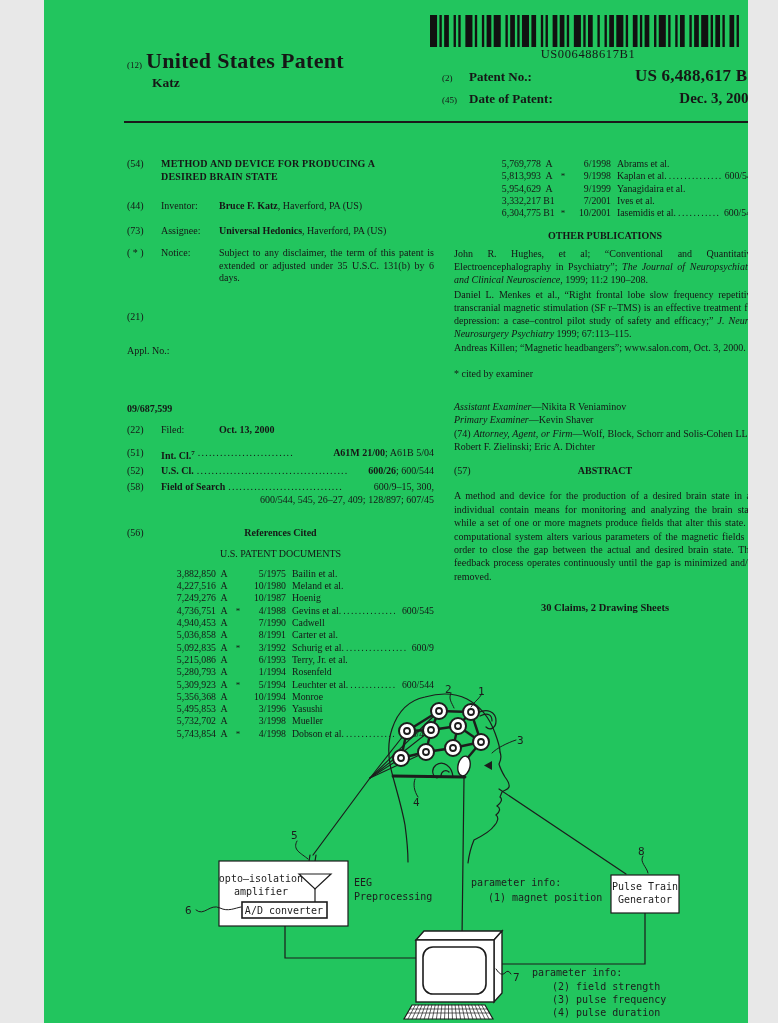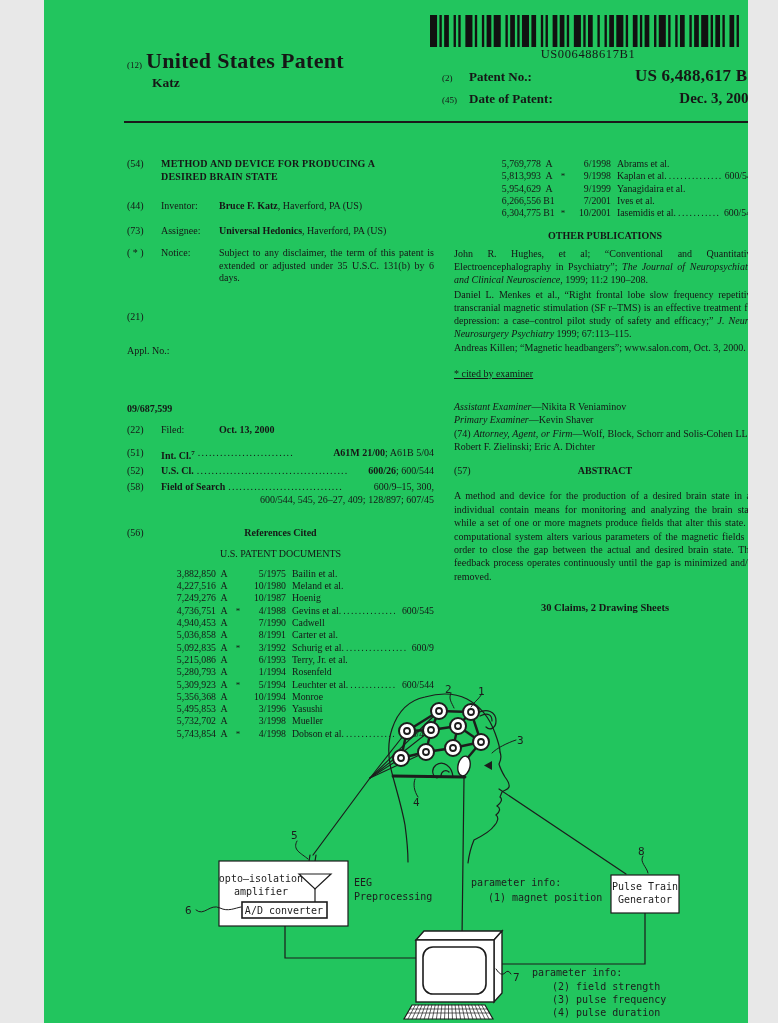--- a/index.html
+++ b/index.html
@@ -55,21 +55,21 @@
   .pc{display:flex;margin-left:6px;}
   .pc .pname{white-space:nowrap;}
   .rdots{flex:1;overflow:hidden;white-space:nowrap;letter-spacing:1.4px;margin:0 2px;}
   .rcls{white-space:nowrap;}
   
   .rcol .prow{padding-left:25px;}
   .rcol .first{margin-top:6px;}
   .pub{margin:0 0 1px 0;text-align:justify;line-height:13.2px;}
   .pubs{margin-top:4px;}
   .itl{font-style:italic;}
-  .cited{margin-top:13px;text-decoration:underline;}
+  .cited{margin-top:13px;}
   .exam{margin-top:20px;line-height:13.2px;}
   .exam p{margin:0;text-align:justify;}
   .abs-head{margin-top:12px;}
   .abs-body{margin-top:12px;text-align:justify;line-height:13.4px;}
   .claims{margin-top:19px;text-align:center;font-weight:bold;font-size:10.5px;}
   
   .diagram{position:absolute;left:0;top:650px;width:778px;height:373px;}
   .dtxt{font-family:"DejaVu Sans Mono","Liberation Mono",monospace;font-size:10px;fill:#1c1c1c;}
   .dnum{font-family:"DejaVu Sans Mono","Liberation Mono",monospace;font-size:11px;fill:#1c1c1c;}
   sup{font-size:7px;}
@@ -366,21 +366,21 @@
           <div class="prow">
             <span class="pno">5,954,629</span>
             <span class="pk">A</span>
             <span class="ps"></span>
             <span class="pd">9/1999</span>
             <span class="pc">
               <span class="pname">Yanagidaira et al.</span>
             </span>
           </div>
           <div class="prow">
-            <span class="pno">6,266,556</span>
+            <span class="pno">3,332,217</span>
             <span class="pk">B1</span>
             <span class="ps"></span>
             <span class="pd">7/2001</span>
             <span class="pc">
               <span class="pname">Ives et al.</span>
             </span>
           </div>
           <div class="prow">
             <span class="pno">6,304,775</span>
             <span class="pk">B1</span>

